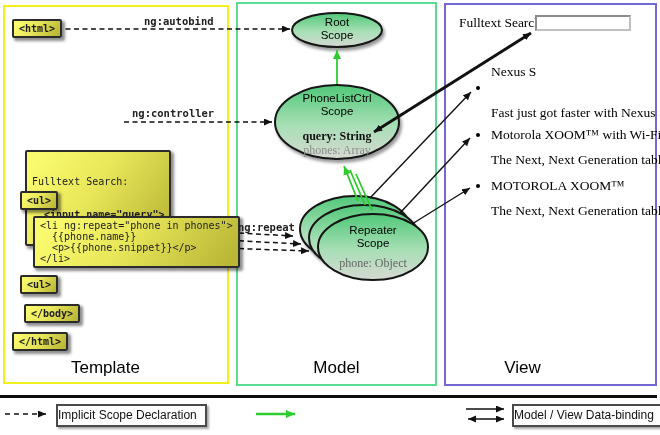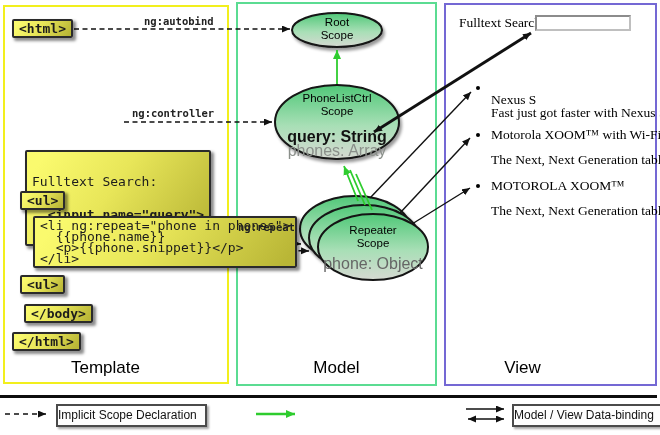--- a/index.html
+++ b/index.html
@@ -9,32 +9,32 @@
   .col{position:absolute;border-width:2px;border-style:solid;background:transparent;}
   .col-template{left:3px;top:5px;width:222px;height:375px;border-color:#f2ef1d;}
   .col-model{left:236px;top:2px;width:197px;height:380px;border-color:#5bdc92;}
   .col-view{left:444px;top:3px;width:209px;height:379px;border-color:#7468d4;}
   .col-label{position:absolute;text-align:center;font-size:17px;color:#000;}
   
   .codebox{position:absolute;border:2px solid #2b2b2b;border-radius:2px;
            background:linear-gradient(125deg,#fafa6e 8%,#e8e659 45%,#b9b636 96%);
            box-shadow:2.5px 2.5px 3px rgba(0,0,0,.45);
            padding:2px 5px;font-family:"DejaVu Sans Mono",monospace;
-           font-size:13px;line-height:11px;color:#1c1c1c;white-space:pre;}
+           font-size:10px;line-height:11px;color:#1c1c1c;white-space:pre;}
   .codebox.bold{font-weight:bold;}
   .code-line{white-space:pre;}
   .code-line.bold{font-weight:bold;}
   
   .arrow-label{position:absolute;font-family:"DejaVu Sans Mono",monospace;
                font-size:10.5px;font-weight:bold;color:#222;white-space:nowrap;}
   
   .scope-title{position:absolute;text-align:center;font-size:11.5px;line-height:13px;
                color:#000;white-space:pre-line;}
-  .scope-prop{position:absolute;text-align:center;font-family:Liberation Sans, sans-serif;
-              font-size:16px;line-height:13.5px;white-space:nowrap;}
+  .scope-prop{position:absolute;text-align:center;font-family:Liberation Serif, serif;
+              font-size:12px;line-height:13.5px;white-space:nowrap;}
   .prop-strong{font-weight:bold;color:#111;}
   .prop-dim{color:#8a8f8a;}
   .prop-dim2{color:#666;}
   
   .view-text{position:absolute;font-family:"Liberation Serif",serif;font-size:13.5px;
              color:#000;white-space:nowrap;}
   .view-input{position:absolute;left:535px;top:15px;width:88px;height:12px;
               border:2px solid;border-color:#8c8c8c #bfbfbf #bfbfbf #8c8c8c;
               background:#fff;font-size:11px;padding:0 2px;}
   .bullet-dot{position:absolute;width:4px;height:4px;border-radius:50%;background:#000;}
@@ -142,21 +142,21 @@
     <div class="prop-dim">phones: Array</div>
   </div>
   <div class="scope-title over" style="left:318px;top:224px;width:110px;">Repeater
 Scope</div>
   <div class="scope-prop prop-dim2 over" style="left:313px;top:257px;width:120px;">phone: Object</div>
 
   <div class="view-text over" style="left:459px;top:15px;">Fulltext Search:</div>
   <input class="view-input over" type="text" value="" style="">
 
   <div class="bullet-dot over" style="left:476px;top:86px;"></div>
-  <div class="view-text over" style="left:491px;top:92px;">Nexus S</div>
+  <div class="view-text over" style="left:491px;top:64px;">Nexus S</div>
   <div class="view-text over" style="left:491px;top:105px;">Fast just got faster with Nexus S.</div>
 
   <div class="bullet-dot over" style="left:476px;top:133px;"></div>
   <div class="view-text over" style="left:491px;top:127px;">Motorola XOOM™ with Wi-Fi</div>
   <div class="view-text over" style="left:491px;top:152px;">The Next, Next Generation tablet.</div>
 
   <div class="bullet-dot over" style="left:476px;top:184px;"></div>
   <div class="view-text over" style="left:491px;top:178px;">MOTOROLA XOOM™</div>
   <div class="view-text over" style="left:491px;top:203px;">The Next, Next Generation tablet.</div>
 

